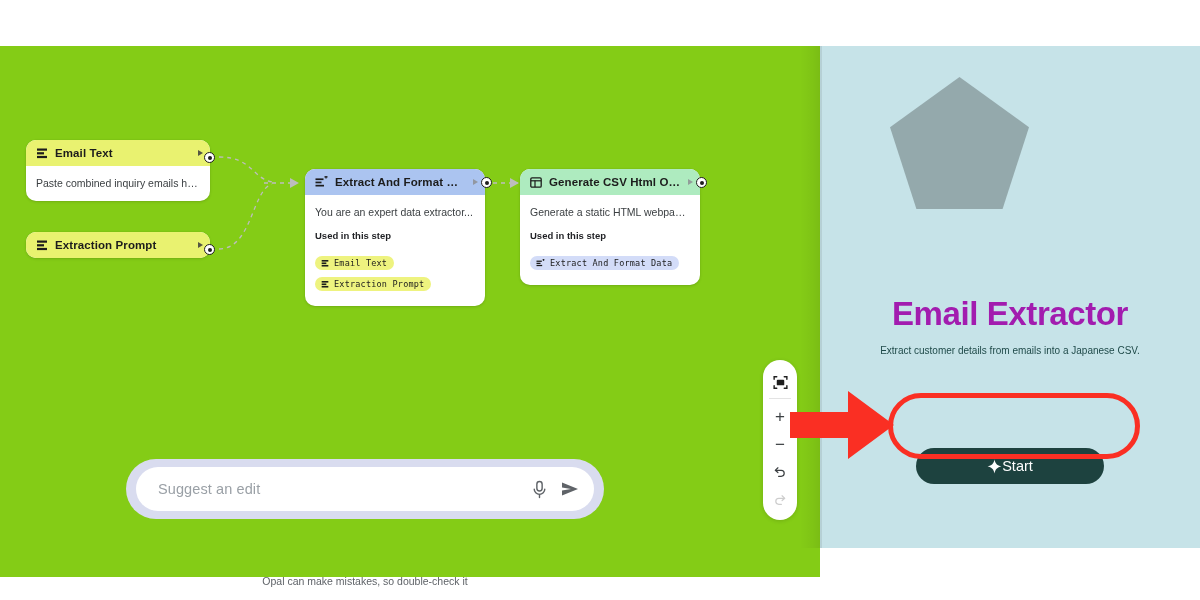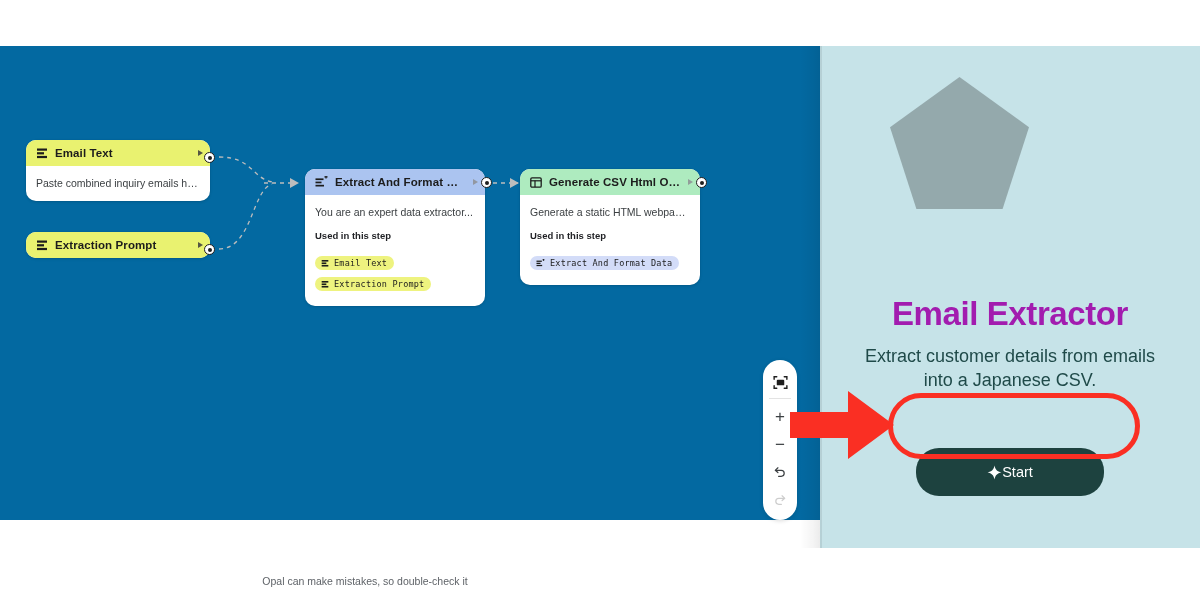--- a/index.html
+++ b/index.html
@@ -7,22 +7,22 @@
     width: 1200px; height: 600px;
     font-family: "Liberation Sans", sans-serif;
     background: #ffffff;
     overflow: hidden;
   }
   #app { position: relative; width: 1200px; height: 600px; background: #ffffff; }
 
   
   .canvas {
     position: absolute; left: 0; top: 46px;
-    width: 820px; height: 474px;
-    background: #0369a1;
+    width: 820px; height: 531px;
+    background: #84cc16;
     overflow: hidden;
   }
   .canvas-shadow {
     position: absolute; left: 800px; top: 46px;
     width: 22px; height: 502px;
     background: linear-gradient(to right, rgba(0,0,0,0) 0%, rgba(0,0,0,0.045) 60%, rgba(0,0,0,0.085) 100%);
     pointer-events: none; z-index: 6;
   }
 
   
@@ -145,25 +145,25 @@
   }
   .app-title {
     position: absolute; left: 0; top: 249px; width: 380px;
     text-align: center;
     font-size: 33px; font-weight: 700; color: #a21caf;
     letter-spacing: -.4px;
   }
   .app-sub {
     position: absolute; left: 30px; top: 298px; width: 320px;
     text-align: center;
-    font-size: 18px; color: #1f4a49; line-height: 1.35;
+    font-size: 10px; color: #1f4a49; line-height: 1.35;
   }
   .start-btn {
     position: absolute; left: 96px; top: 402px;
-    width: 188px; height: 48px;
+    width: 188px; height: 36px;
     background: #1d423f; border-radius: 23px;
     display: flex; align-items: center; justify-content: center;
     color: #ffffff; font-size: 14.5px; text-align: right;
   }
 
   
   .anno-ring {
     position: absolute; left: 888px; top: 393px;
     width: 252px; height: 66px;
     border: 5px solid #fa2f23; border-radius: 33px;
@@ -316,20 +316,33 @@
       </svg>
     </div>
     <div class="zb-btn">
       <svg width="14" height="14" viewBox="0 0 16 16">
         <path d="M10.4 3.2 L13.4 6.1 L10.4 8.6" fill="none" stroke="#cdcdcd" stroke-width="1.4" stroke-linecap="round" stroke-linejoin="round"></path>
         <path d="M13.1 6.1 H6.6 a3.4 3.4 0 0 0 0 6.8 H9.6" fill="none" stroke="#cdcdcd" stroke-width="1.4" stroke-linecap="round"></path>
       </svg>
     </div>
   </div>
 
+  <div class="prompt-wrap">
+    <div class="prompt-inner">
+      <span class="prompt-text">Suggest an edit</span>
+      <svg width="17" height="19" viewBox="0 0 18 20">
+        <rect x="6.2" y="1.6" width="5.6" height="10" rx="2.8" fill="none" stroke="#5f6368" stroke-width="1.5"></rect>
+        <path d="M3.4 9.6a5.6 5.6 0 0 0 11.2 0" fill="none" stroke="#5f6368" stroke-width="1.5" stroke-linecap="round"></path>
+        <path d="M9 15.3v3.1" fill="none" stroke="#5f6368" stroke-width="1.5" stroke-linecap="round"></path>
+      </svg>
+      <svg width="20" height="20" viewBox="0 0 20 20">
+        <path d="M2 3.6 L18 10 L2 16.4 L2 11.4 L11 10 L2 8.6 Z" fill="#5f6368"></path>
+      </svg>
+    </div>
+  </div>
   <div class="disclaimer">Opal can make mistakes, so double-check it</div>
 
   <div class="panel">
     <div class="pentagon"></div>
     <div class="app-title">Email Extractor</div>
     <div class="app-sub">Extract customer details from emails into a Japanese CSV.</div>
     <div class="start-btn">
       <svg width="15" height="15" viewBox="0 0 16 16">
         <path d="M8 0.6 C8.9 5.1 10.9 7.1 15.4 8 C10.9 8.9 8.9 10.9 8 15.4 C7.1 10.9 5.1 8.9 0.6 8 C5.1 7.1 7.1 5.1 8 0.6 Z" fill="#ffffff"></path>
       </svg>

